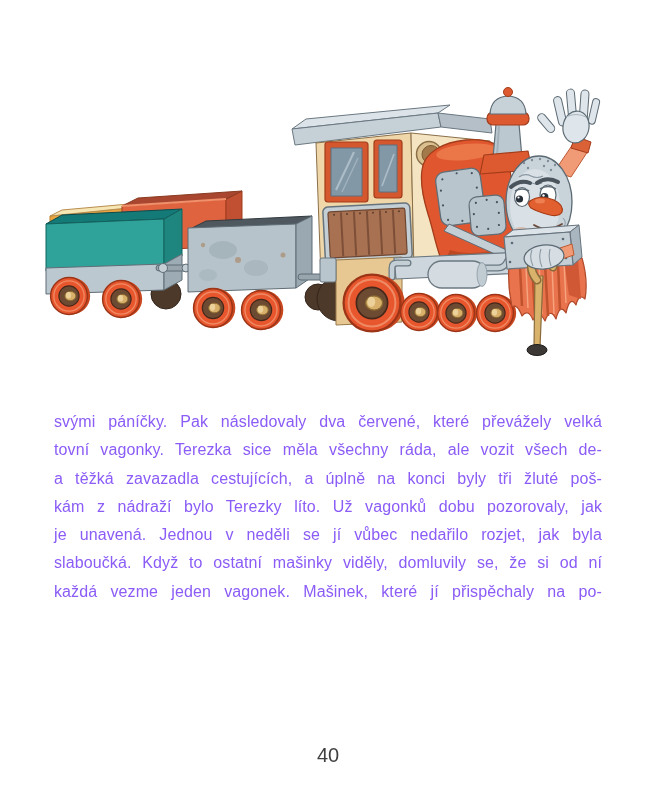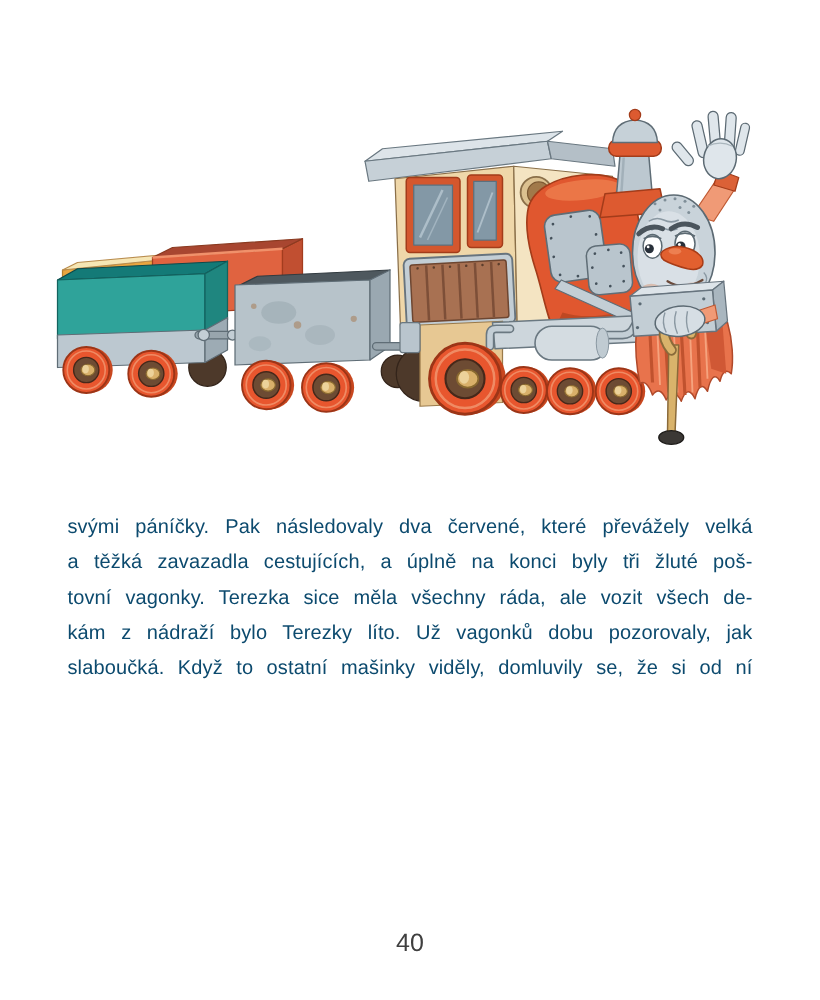--- a/index.html
+++ b/index.html
@@ -3,21 +3,21 @@
 <meta charset="utf-8">
 <style>
   html,body{margin:0;padding:0;}
   body{
     width:656px;height:800px;background:#ffffff;position:relative;
     font-family:"Liberation Sans",sans-serif;overflow:hidden;
   }
   .illustration{position:absolute;left:28px;top:80px;width:600px;height:290px;}
   .story{position:absolute;left:54px;top:408px;width:548px;}
   .story .line{
-    margin:0;font-size:16px;line-height:28.3px;color:#0c4a6e;
+    margin:0;font-size:16px;line-height:28.3px;color:#8b5cf6;
     text-align:justify;text-align-last:justify;letter-spacing:0.1px;
   }
   .pagenum{
     position:absolute;left:0;top:744px;width:656px;text-align:center;
     font-size:20px;color:#3f3f3f;
   }
 </style>
 </head>
 <body>
 
@@ -283,19 +283,21 @@
         <path d="M543,249 Q540,258 544,267"></path>
         <path d="M552,249 Q550,258 553,266"></path>
       </g>
     </g>
   </g>
 </svg>
 </div>
 
 <div class="story">
     <p class="line">svými páníčky. Pak následovaly dva červené, které převážely velká</p>
+    <p class="line">tovní vagonky. Terezka sice měla všechny ráda, ale vozit všech de-</p>
     <p class="line">a těžká zavazadla cestujících, a úplně na konci byly tři žluté poš-</p>
-    <p class="line">tovní vagonky. Terezka sice měla všechny ráda, ale vozit všech de-</p>
     <p class="line">kám z nádraží bylo Terezky líto. Už vagonků dobu pozorovaly, jak</p>
+    <p class="line">je unavená. Jednou v neděli se jí vůbec nedařilo rozjet, jak byla</p>
     <p class="line">slaboučká. Když to ostatní mašinky viděly, domluvily se, že si od ní</p>
+    <p class="line">každá vezme jeden vagonek. Mašinek, které jí přispěchaly na po-</p>
   </div>
 
 <div class="pagenum">40</div>
 
 </body></html>

